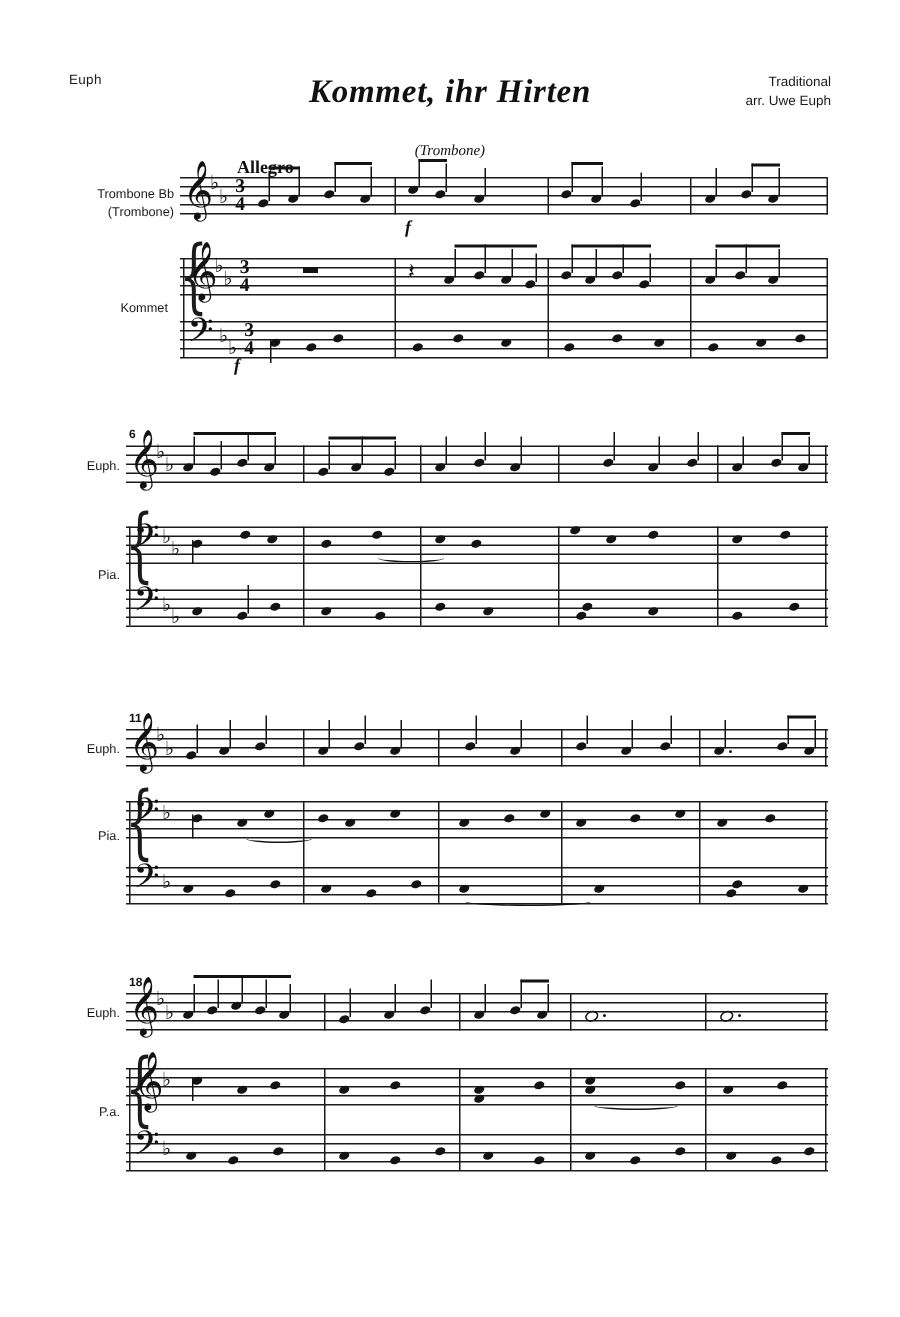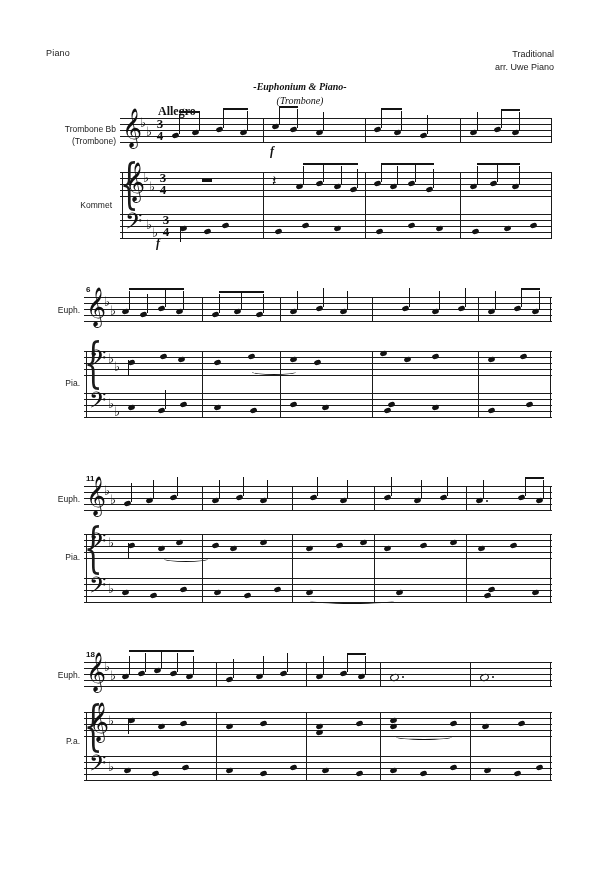--- a/index.html
+++ b/index.html
@@ -213,26 +213,26 @@
     position: absolute;
     height: 4px;
     background: #131313;
   }
 </style>
 </head>
 <body>
 
 <div class="page">
 
-  <div class="score-label">Piano</div>
-  <div class="subtitle1">-Euphonium &amp; Piano-</div>
+  <div class="score-label">Euph</div>
+  <div class="title">Kommet, ihr Hirten</div>
   <div class="subtitle2">(Trombone)</div>
   <div class="composer">
     <div>Traditional</div>
-    <div>arr. Uwe Piano</div>
+    <div>arr. Uwe Euph</div>
   </div>
   <div class="tempo">Allegro</div>
 
   <div class="system" style="left:120px; top:118px; width:432px; height:124px;">
 
     <div class="staff" style="top:0;">
       <div class="line"></div>
       <div class="line"></div>
       <div class="line"></div>
       <div class="line"></div>

